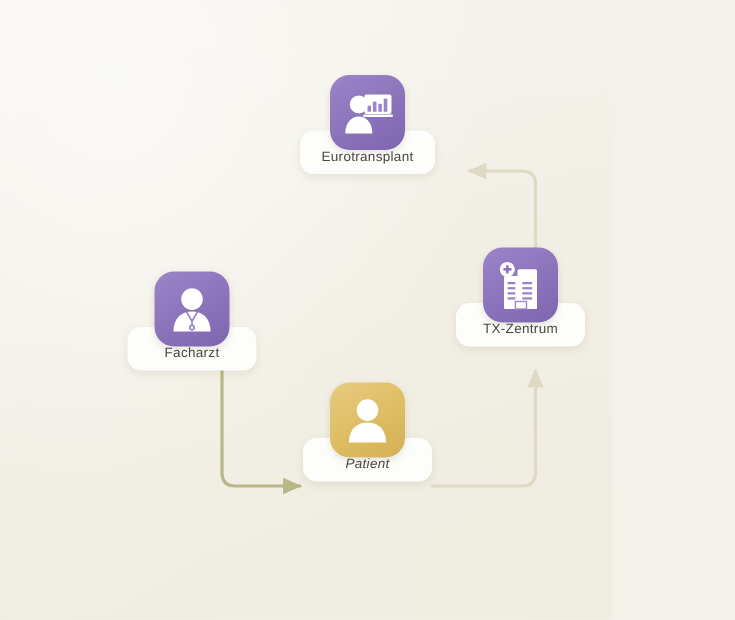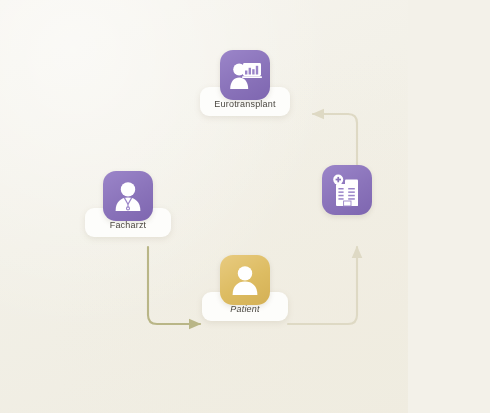--- a/index.html
+++ b/index.html
@@ -62,21 +62,21 @@
     color: #4a4740;
     letter-spacing: 0.2px;
     white-space: nowrap;
     box-shadow: 0 2px 6px rgba(120,105,80,0.13);
     position: relative;
     z-index: 2;
     text-align: center;
     min-width: 58px;
   }
   #node-eurotransplant { left: 170px; top: 50px; }
-  #node-facharzt      { left: 53px;  top: 171px; }
+  #node-facharzt      { left: 53px;  top: 181px; }
   #node-txzentrum     { left: 272px; top: 165px; }
   #node-patient       { left: 170px; top: 255px; font-style: italic; }
 </style>
 </head>
 <body>
 
 <div id="canvas">
 
   <svg id="edges" viewBox="0 0 490 413">
     <defs>
@@ -140,20 +140,21 @@
           <rect x="20.2" y="27.2" width="6.6" height="1.5"></rect>
         </g>
         <rect x="15.6" y="30" width="7.4" height="5" fill="#ffffff" stroke="#9b85c9" stroke-width="0.9"></rect>
         <circle cx="10.2" cy="8.6" r="5" fill="#ffffff"></circle>
         <g fill="#8a73ba">
           <rect x="9.4" y="5.9" width="1.7" height="5.4"></rect>
           <rect x="7.6" y="7.7" width="5.4" height="1.7"></rect>
         </g>
       </svg>
     </div>
+    <div class="node-label">TX-Zentrum</div>
   </div>
 
   <div class="node" id="node-patient">
     <div class="node-icon gold">
       <svg width="38" height="38" viewBox="0 0 38 38">
         <circle cx="19" cy="12.4" r="7.2" fill="#ffffff"></circle>
         <path d="M6.6,34 C6.6,25.2 11.8,20.6 19,20.6 C26.2,20.6 31.4,25.2 31.4,34 Z" fill="#ffffff"></path>
       </svg>
     </div>
     <div class="node-label">Patient</div>

